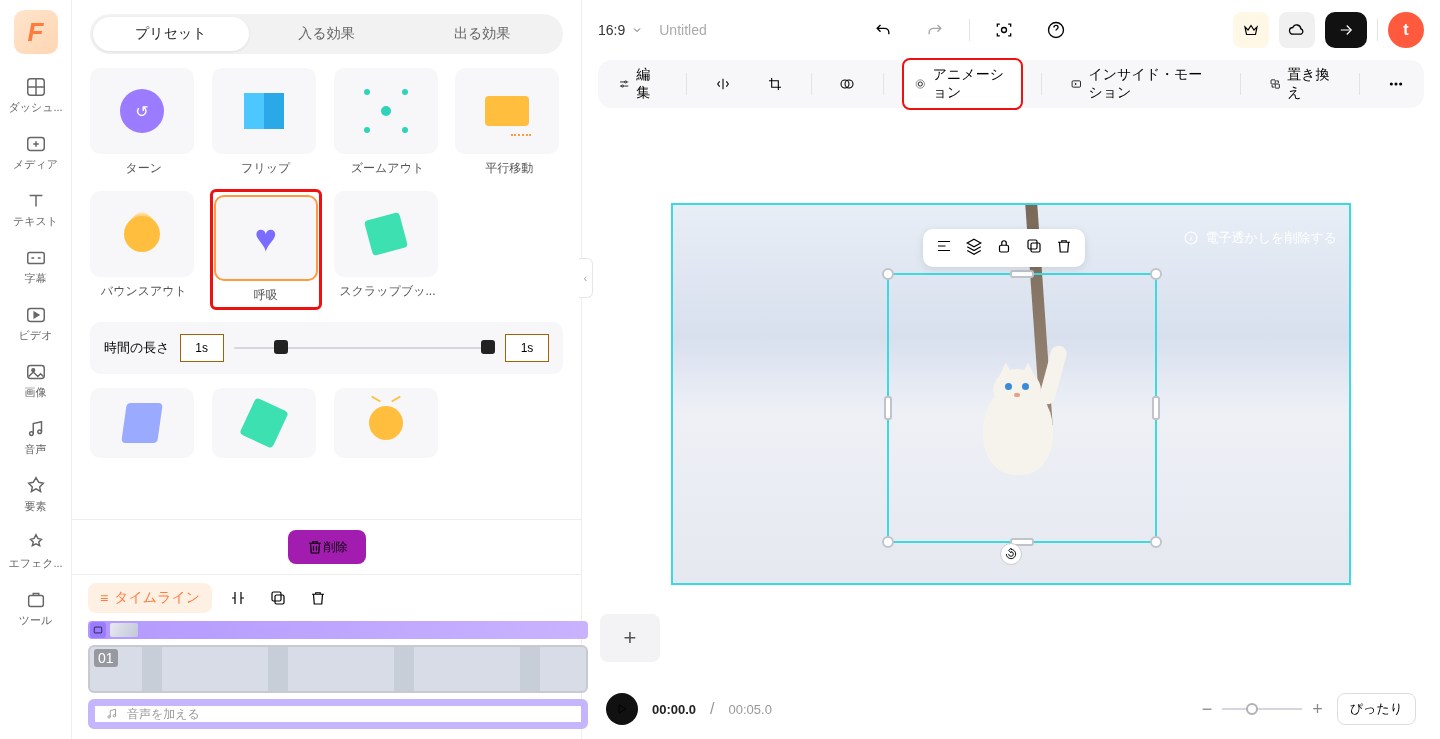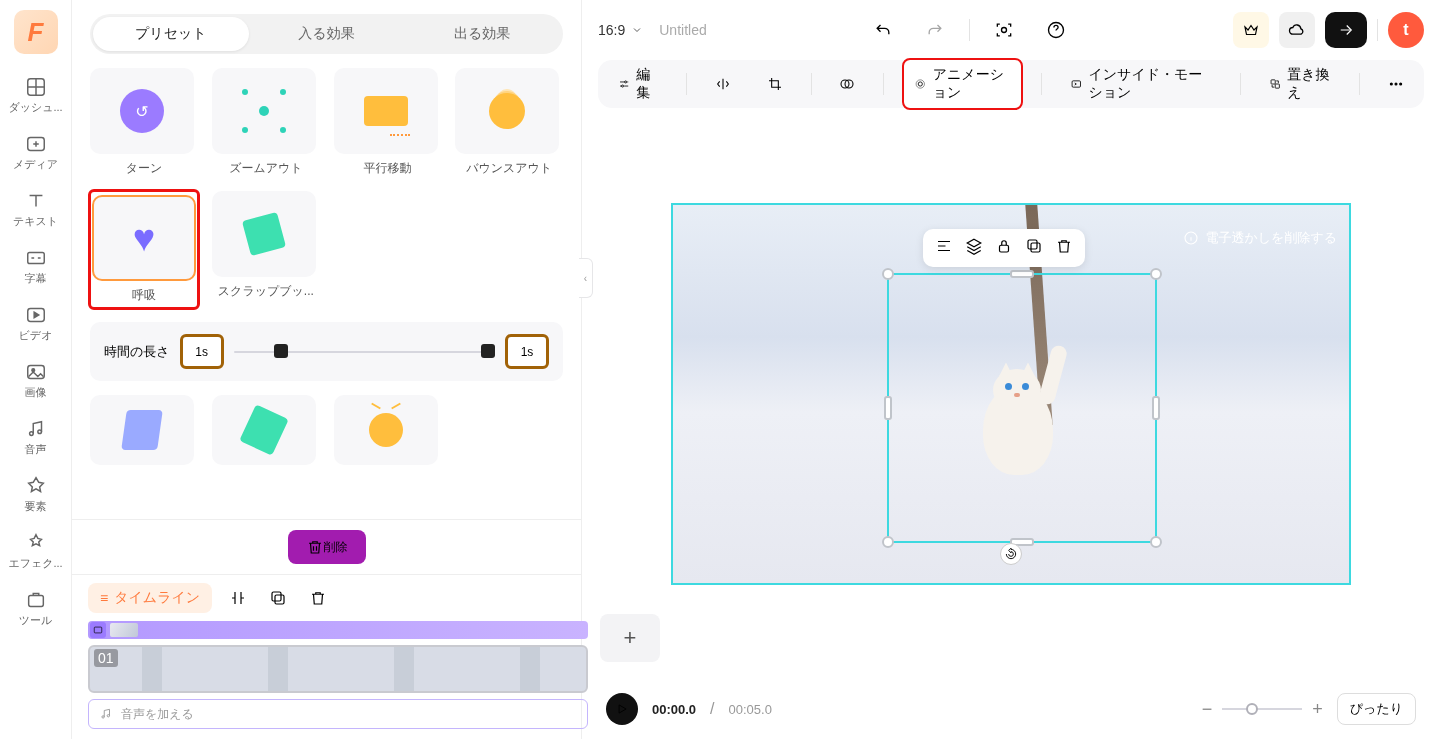--- a/index.html
+++ b/index.html
@@ -17,21 +17,21 @@
 
 .grid-wrap { flex: 1; overflow-y: auto; padding: 0 18px; }
 .presets { display: grid; grid-template-columns: repeat(4, 1fr); gap: 14px; }
 .preset { text-align: center; }
 .preset .thumb { width: 104px; height: 86px; background: #f7f7f9; border-radius: 10px; display: flex; align-items: center; justify-content: center; }
 .preset .lbl { font-size: 12px; color: #555; margin-top: 6px; white-space: nowrap; overflow: hidden; text-overflow: ellipsis; }
 .preset.sel .thumb { border: 2px solid #ff9a3d; }
 .preset.hl { outline: 3px solid #e11; outline-offset: -1px; padding: 4px 2px 4px; border-radius: 4px; }
 
 .duration { display: flex; align-items: center; gap: 10px; background: #f7f7f9; border-radius: 10px; padding: 12px 14px; margin: 14px 0; font-size: 13px; }
-.dur-val { width: 44px; height: 35px; border: 3px solid #a16207; border-radius: 6px; background: #fff; display: flex; align-items: center; justify-content: center; font-size: 12px; }
+.dur-val { width: 44px; height: 28px; border: 1px solid #a16207; border-radius: 0; background: #fff; display: flex; align-items: center; justify-content: center; font-size: 12px; }
 .dur-track { flex: 1; position: relative; height: 18px; }
 .dur-track .line { position: absolute; top: 8px; left: 0; right: 0; height: 2px; background: #d6d6de; border-radius: 1px; }
 .knob { position: absolute; top: 1px; width: 14px; height: 14px; background: #222; border-radius: 3px; }
 
 .extras { display: grid; grid-template-columns: repeat(4, 1fr); gap: 14px; margin-bottom: 10px; }
 .extras .thumb { width: 104px; height: 70px; background: #f7f7f9; border-radius: 10px; display: flex; align-items: center; justify-content: center; }
 
 .delete-bar { border-top: 1px solid #eee; padding: 10px; display: flex; justify-content: center; }
 .del-btn { display: flex; align-items: center; padding: 8px 18px; background: #a21caf; border-radius: 8px; font-size: 12px; cursor: pointer; }
 
@@ -39,21 +39,21 @@
 .timeline-hdr { display: flex; align-items: center; gap: 12px; padding: 8px 16px; border-top: 1px solid #eee; }
 .tl-pill { background: #fff0e4; color: #ff7a3d; border-radius: 8px; padding: 6px 12px; font-size: 14px; display: flex; align-items: center; gap: 6px; }
 .tl-icon { width: 28px; height: 28px; display: flex; align-items: center; justify-content: center; cursor: pointer; }
 
 .tracks { padding: 0 16px 10px; }
 .track-purple { height: 18px; background: linear-gradient(90deg,#b399ff,#c9b3ff); border-radius: 4px; width: 500px; display: flex; align-items: center; }
 .track-purple .gbadge { width: 16px; height: 16px; background: #9b7bff; border-radius: 3px; margin: 0 4px 0 2px; display: flex; align-items: center; justify-content: center; }
 .track-purple .gimg { width: 28px; height: 14px; background: linear-gradient(120deg,#e8e8f0,#c0c8d8); border-radius: 2px; }
 .track-vid { margin-top: 6px; height: 48px; width: 500px; border: 2px solid #c9cad0; border-radius: 6px; background: repeating-linear-gradient(90deg,#d8dce6 0,#d8dce6 52px,#c8ced8 52px,#c8ced8 72px,#d8dce6 72px,#d8dce6 126px); position: relative; }
 .track-vid .num { position: absolute; top: 2px; left: 4px; font-size: 14px; color: #fff; background: rgba(0,0,0,.3); padding: 1px 4px; border-radius: 3px; }
-.audio-bar { margin-top: 6px; width: 500px; height: 30px; border: 1px solid #c4b5fd; border-radius: 6px; display: flex; align-items: center; padding: 0 10px; gap: 8px; font-size: 12px; color: #999; }
+.audio-bar { margin-top: 6px; width: 500px; height: 30px; border: 7px solid #c4b5fd; border-radius: 6px; display: flex; align-items: center; padding: 0 10px; gap: 8px; font-size: 12px; color: #999; }
 
 .right { flex: 1; display: flex; flex-direction: column; }
 .titlebar { height: 60px; display: flex; align-items: center; padding: 0 16px; gap: 16px; }
 .aspect { display: flex; align-items: center; gap: 6px; font-size: 14px; color: #333; cursor: pointer; }
 .title { color: #aaa; font-size: 14px; }
 .tb-center { margin-left: auto; display: flex; gap: 16px; align-items: center; }
 .tb-right { margin-left: auto; display: flex; gap: 10px; align-items: center; }
 .ib { width: 36px; height: 36px; display: flex; align-items: center; justify-content: center; border-radius: 8px; cursor: pointer; }
 .crown { background: #fff8e6; }
 .cloud { background: #f0f0f0; }
@@ -206,20 +206,29 @@
     <div class="tab">出る効果</div>
   </div>
 
   <div class="grid-wrap">
     <div class="presets">
       <div class="preset">
           <div class="thumb">
             <div class="ic-turn">↺</div>
           </div>
           <div class="lbl">ターン</div>
+        </div>
+      <div class="preset">
+          <div class="thumb">
+            <div class="ic-flip">
+              <span></span>
+              <span></span>
+            </div>
+          </div>
+          <div class="lbl">フリップ</div>
         </div>
       <div class="preset">
           <div class="thumb">
             <div class="ic-zoom">
               <div class="d" style="top:2px;left:2px"></div>
               <div class="d" style="top:2px;right:2px"></div>
               <div class="d" style="bottom:2px;left:2px"></div>
               <div class="d" style="bottom:2px;right:2px"></div>
               <div class="d c"></div>
             </div>

